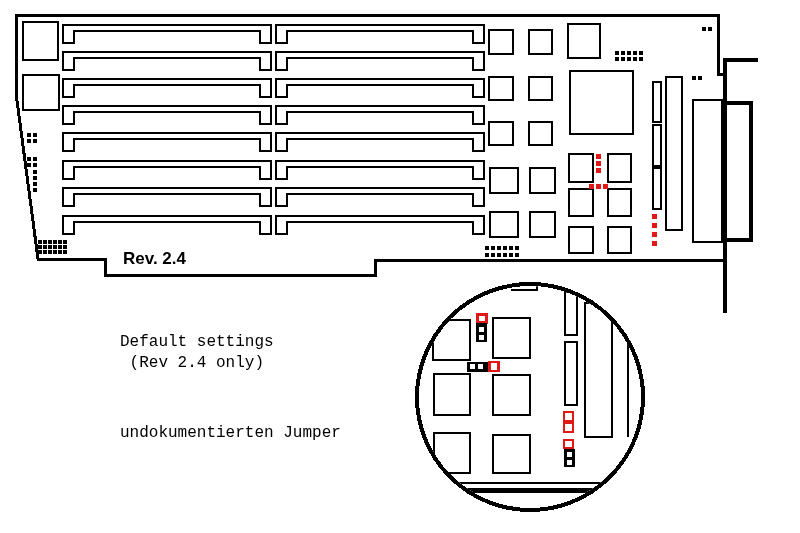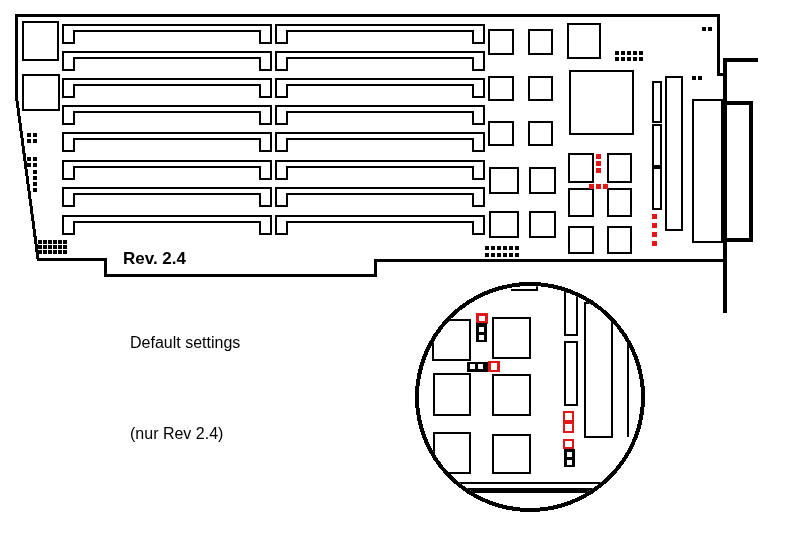--- a/index.html
+++ b/index.html
@@ -26,21 +26,21 @@
   .ropen{fill:#fff;stroke:var(--color-red);stroke-width:2.2;}
   .cap{fill:var(--color-line);}
   .hole{fill:#fff;}
   .cline{fill:none;stroke:var(--color-line);stroke-width:1.5;}
   
   .rev-label{
     position:absolute;left:123px;top:250px;
     font-size:17px;font-weight:bold;line-height:18px;
   }
   .caption{
-    position:absolute;left:130px;font-size:16px;line-height:21px;
+    position:absolute;left:120px;font-size:16px;line-height:21px;font-family:Liberation Mono, monospace;
   }
   .caption-en{top:332px;}
   .caption-de{top:423px;}
 </style>
 </head>
 <body>
 
 <div class="stage">
 
   <svg width="800" height="533" viewBox="0 0 800 533" shape-rendering="crispEdges">
@@ -245,19 +245,20 @@
         </g>
       </g>
       <circle cx="530" cy="397" r="113" fill="none" stroke="#000" stroke-width="4"></circle>
     </g>
   </svg>
 
   <div class="rev-label">Rev. 2.4</div>
 
   <div class="caption caption-en">
     <div>Default settings</div>
+    <div>(Rev 2.4 only)</div>
   </div>
 
   <div class="caption caption-de">
-    <div>(nur Rev 2.4)</div>
+    <div>undokumentierten Jumper</div>
   </div>
 
 </div>
 
 </body></html>

